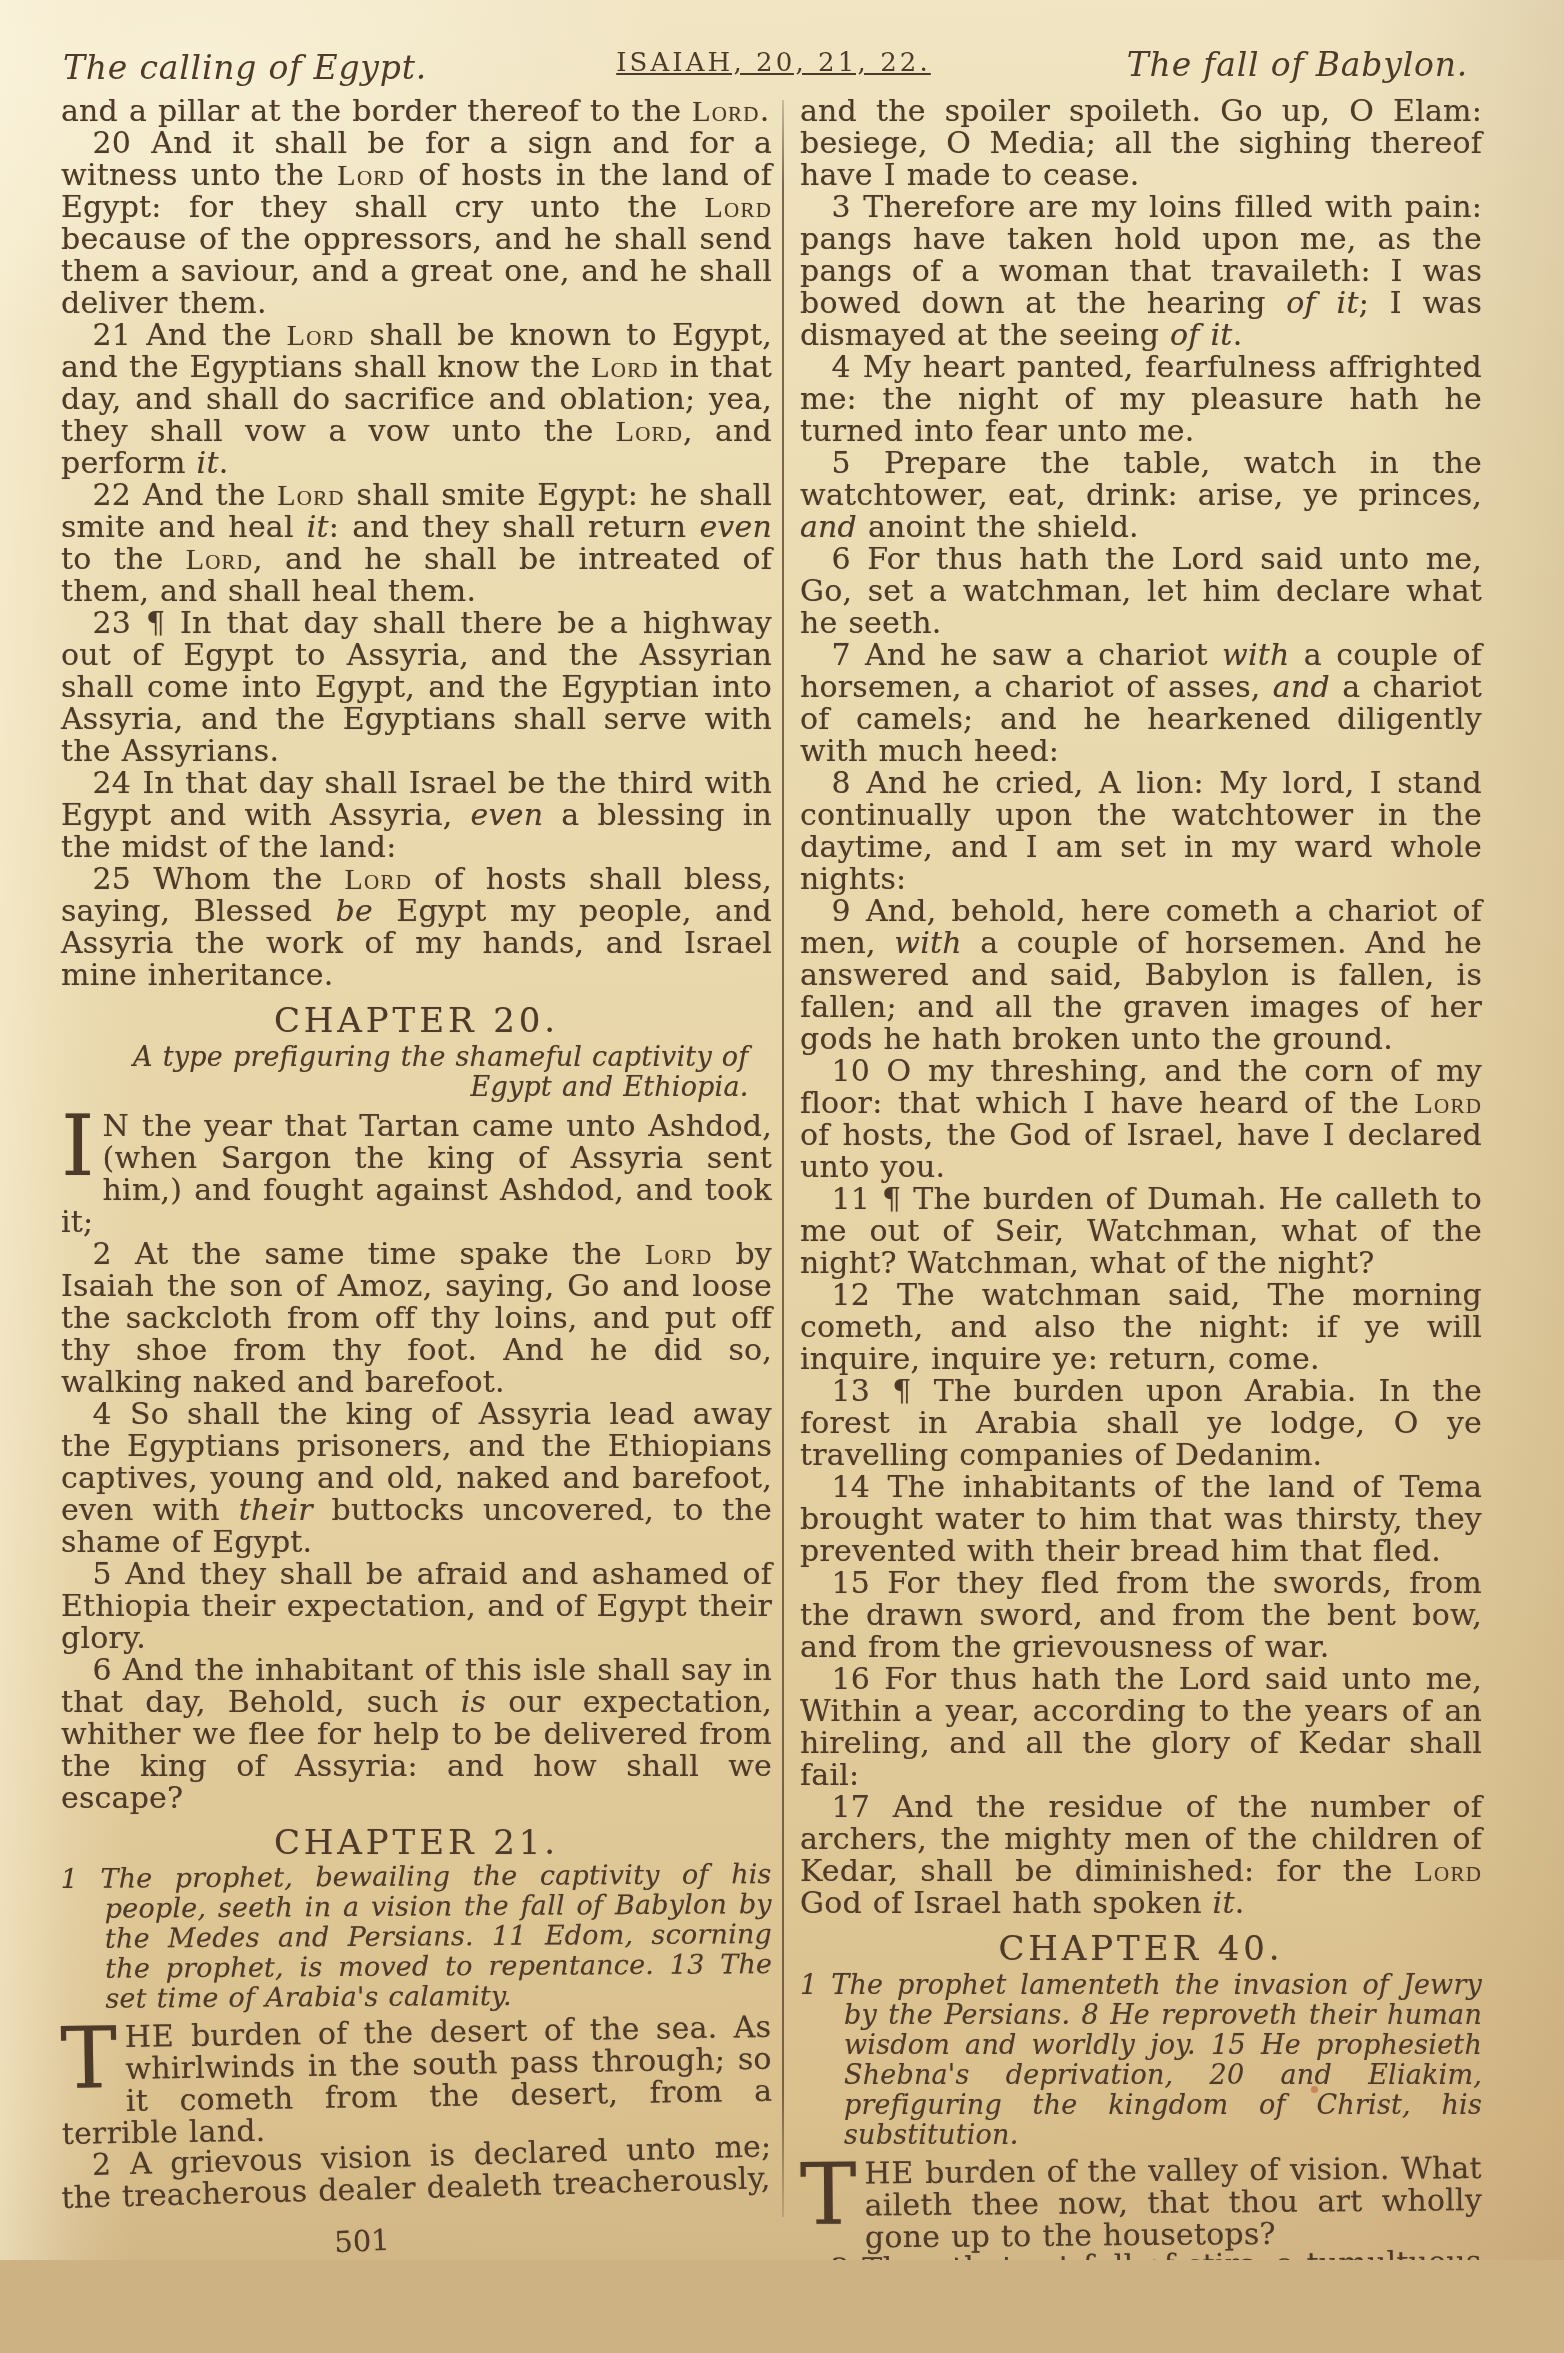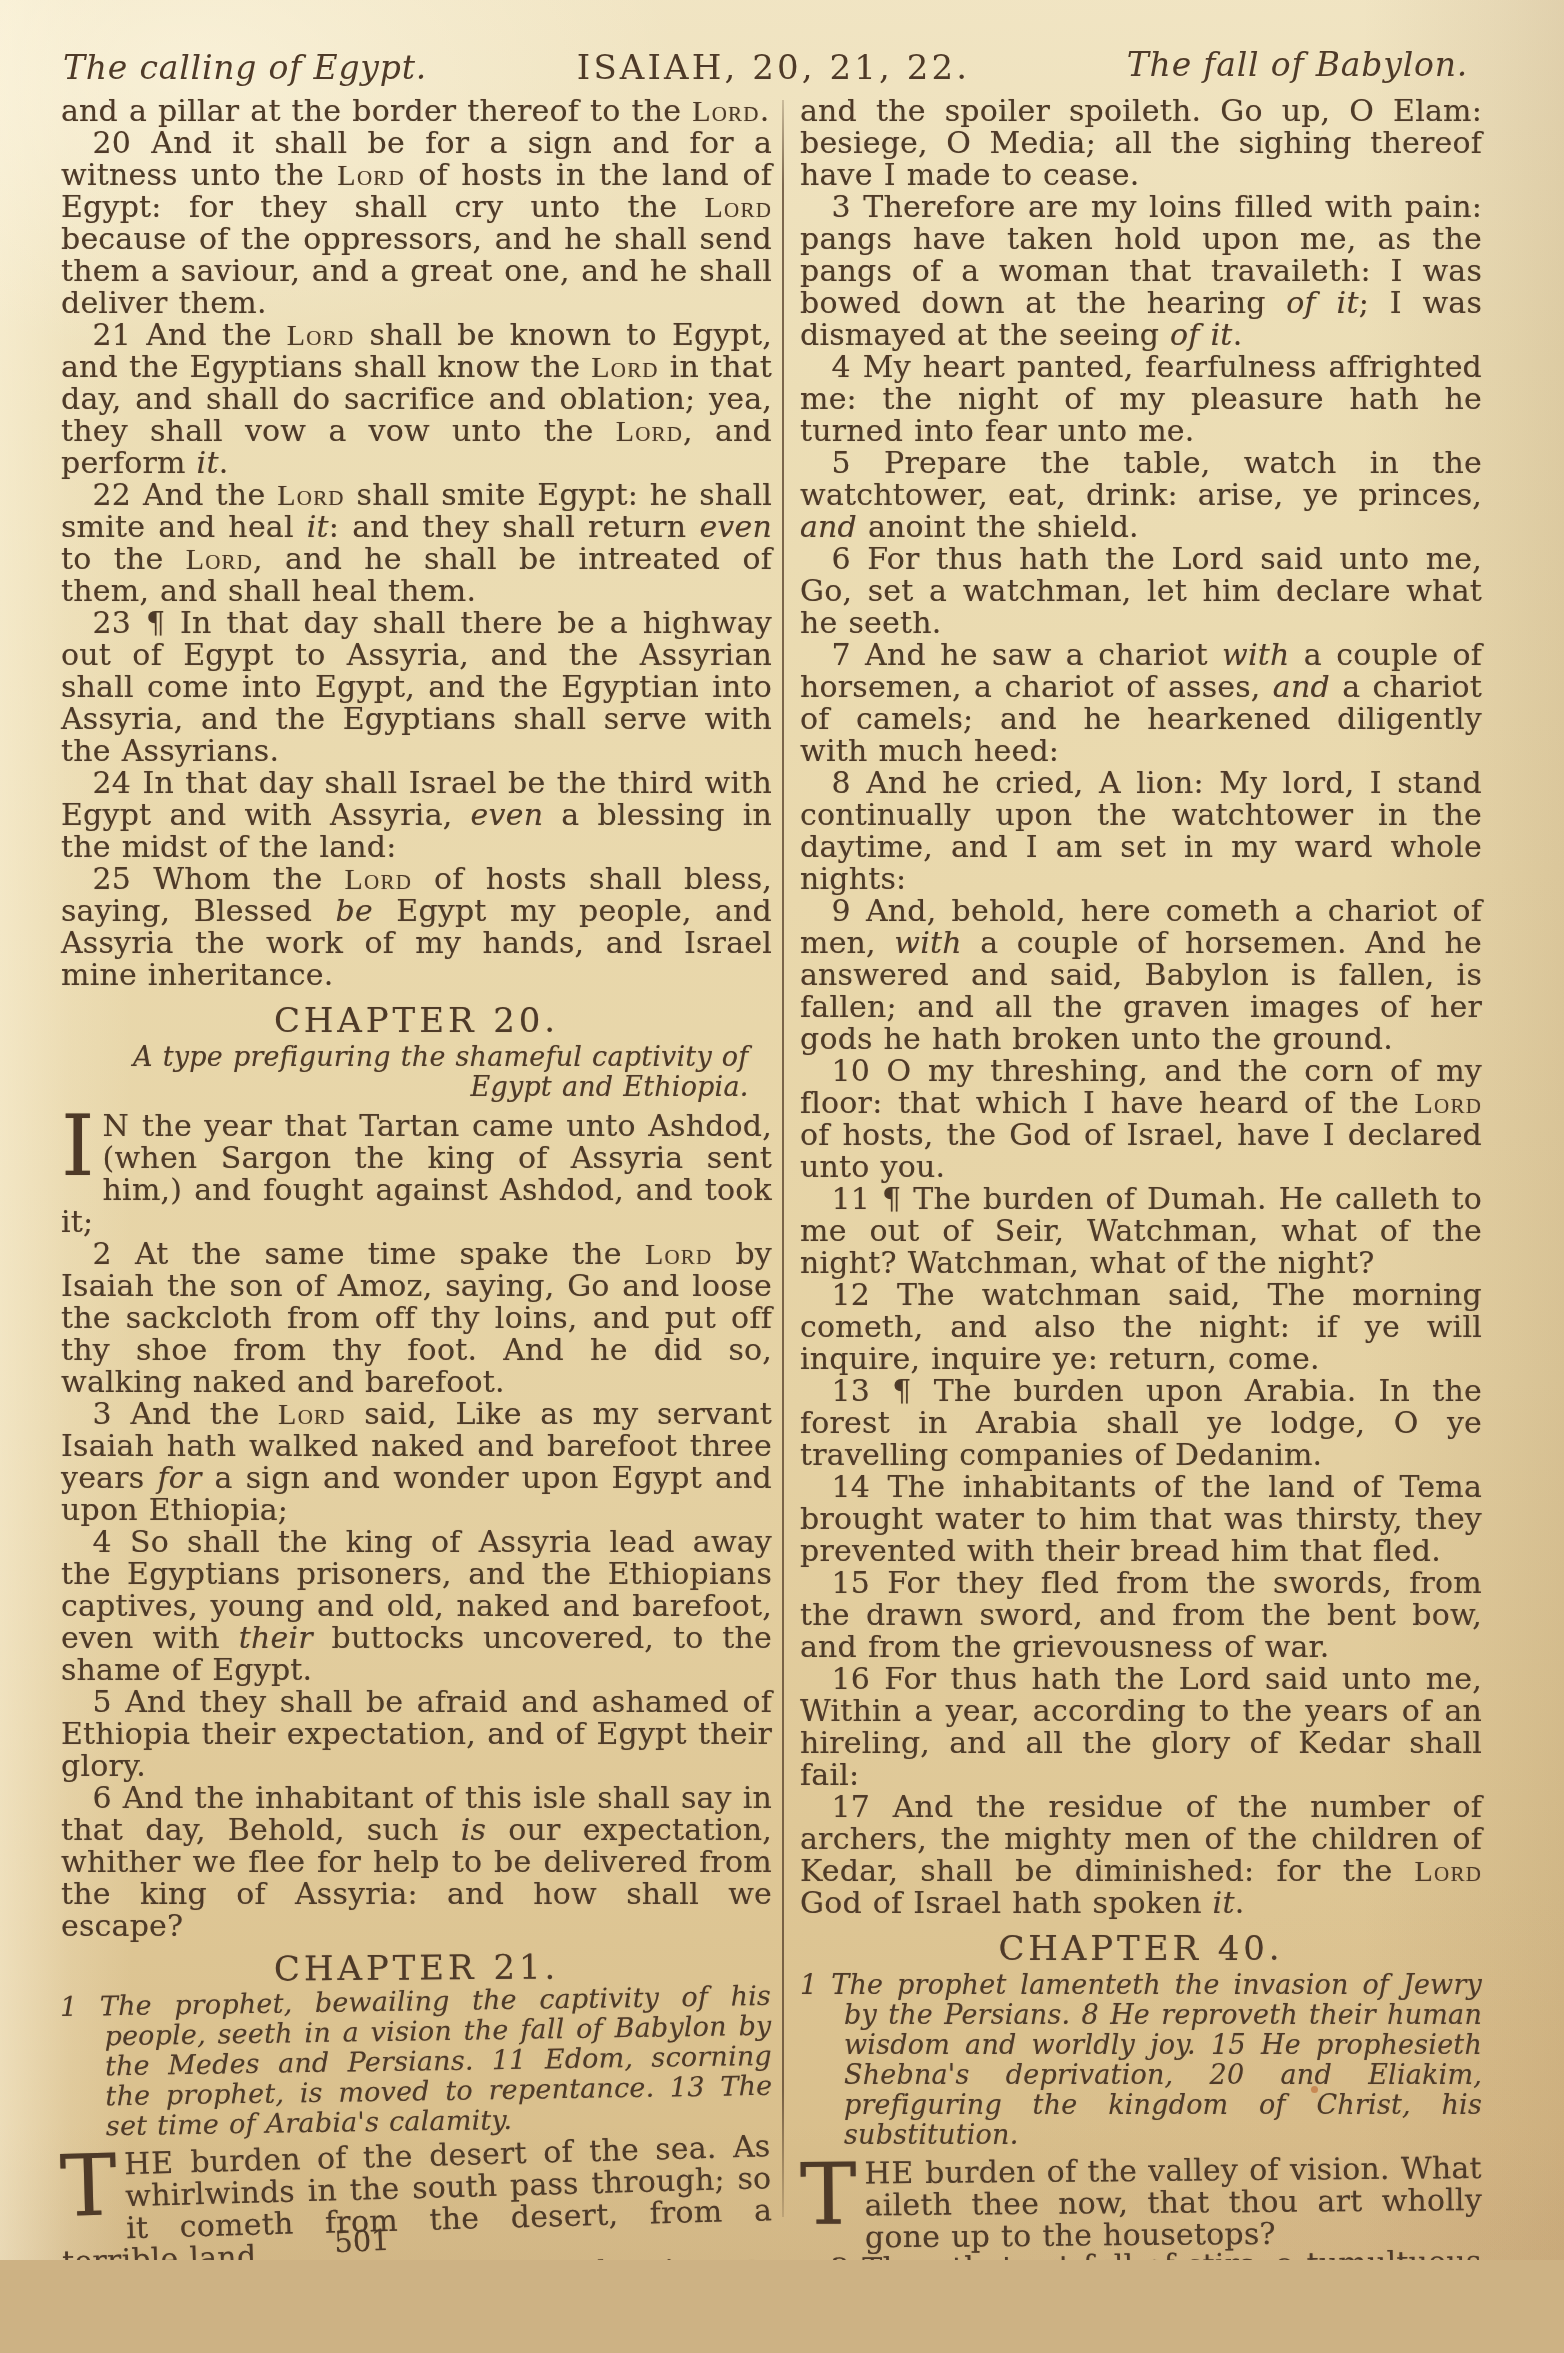--- a/index.html
+++ b/index.html
@@ -34,21 +34,21 @@
   .speck.s1{left:1311px;top:2086px;width:7px;height:7px;background:rgba(186,92,38,.55);}
   .speck.s2{left:678px;top:2304px;width:4.7px;height:4.7px;background:rgba(186,110,50,.35);}
 
   
   .running-head{position:absolute;left:63px;right:81px;top:45px;height:50px;font-size:33px;}
   .rh-side{font-style:italic;letter-spacing:0.8px;}
   .rh-left{position:absolute;left:0;top:3.1px;}
   .rh-right{position:absolute;right:16px;top:0;}
   .rh-center{
     position:absolute;left:50%;top:1.6px;transform:translateX(-50%);
-    font-style:normal;font-size:34px;letter-spacing:3.1px;white-space:nowrap;
+    font-style:normal;font-size:26px;letter-spacing:3.1px;white-space:nowrap;text-decoration:underline;
   }
 
   
   .col{position:absolute;top:95px;text-align:justify;
        font-size:30px;line-height:32px;letter-spacing:0.2px;word-spacing:1.2px;
        text-shadow:0 0 0.8px rgba(80,58,38,.45);}
   #col-left{left:61px;width:711px;}
   #col-right{left:800px;width:682px;}
   .divider{position:absolute;left:782px;top:100px;width:2.3px;height:2117px;
            background:linear-gradient(180deg, rgba(93,71,49,.25) 0%, rgba(93,71,49,.8) 4%,
@@ -97,21 +97,20 @@
       <p class="blk verse">20 And it shall be for a sign and for a witness unto the <span class="sc">Lord</span> of hosts in the land of Egypt: for they shall cry unto the <span class="sc">Lord</span> because of the oppressors, and he shall send them a saviour, and a great one, and he shall deliver them.</p>
       <p class="blk verse">21 And the <span class="sc">Lord</span> shall be known to Egypt, and the Egyptians shall know the <span class="sc">Lord</span> in that day, and shall do sacrifice and oblation; yea, they shall vow a vow unto the <span class="sc">Lord</span>, and perform <i>it</i>.</p>
       <p class="blk verse">22 And the <span class="sc">Lord</span> shall smite Egypt: he shall smite and heal <i>it</i>: and they shall return <i>even</i> to the <span class="sc">Lord</span>, and he shall be intreated of them, and shall heal them.</p>
       <p class="blk verse">23 ¶ In that day shall there be a highway out of Egypt to Assyria, and the Assyrian shall come into Egypt, and the Egyptian into Assyria, and the Egyptians shall serve with the Assyrians.</p>
       <p class="blk verse">24 In that day shall Israel be the third with Egypt and with Assyria, <i>even</i> a blessing in the midst of the land:</p>
       <p class="blk verse">25 Whom the <span class="sc">Lord</span> of hosts shall bless, saying, Blessed <i>be</i> Egypt my people, and Assyria the work of my hands, and Israel mine inheritance.</p>
       <p class="blk chapter">CHAPTER 20.</p>
       <p class="blk summary_center">A type prefiguring the shameful captivity of Egypt and Ethiopia.</p>
       <p class="blk drop"><span class="dropcap">I</span><span class="caps-rest">N</span> the year that Tartan came unto Ashdod, (when Sargon the king of Assyria sent him,) and fought against Ashdod, and took it;</p>
       <p class="blk verse">2 At the same time spake the <span class="sc">Lord</span> by Isaiah the son of Amoz, saying, Go and loose the sackcloth from off thy loins, and put off thy shoe from thy foot. And he did so, walking naked and barefoot.</p>
-      <p class="blk verse">3 And the <span class="sc">Lord</span> said, Like as my servant Isaiah hath walked naked and barefoot three years <i>for</i> a sign and wonder upon Egypt and upon Ethiopia;</p>
       <p class="blk verse">4 So shall the king of Assyria lead away the Egyptians prisoners, and the Ethiopians captives, young and old, naked and barefoot, even with <i>their</i> buttocks uncovered, to the shame of Egypt.</p>
       <p class="blk verse">5 And they shall be afraid and ashamed of Ethiopia their expectation, and of Egypt their glory.</p>
       <p class="blk verse">6 And the inhabitant of this isle shall say in that day, Behold, such <i>is</i> our expectation, whither we flee for help to be delivered from the king of Assyria: and how shall we escape?</p>
       <p class="blk chapter">CHAPTER 21.</p>
       <p class="blk summary">1 The prophet, bewailing the captivity of his people, seeth in a vision the fall of Babylon by the Medes and Persians. 11 Edom, scorning the prophet, is moved to repentance. 13 The set time of Arabia's calamity.</p>
       <p class="blk drop"><span class="dropcap">T</span><span class="caps-rest">HE</span> burden of the desert of the sea. As whirlwinds in the south pass through; so it cometh from the desert, from a terrible land.</p>
       <p class="blk verse">2 A grievous vision is declared unto me; the treacherous dealer dealeth treacherously,</p>
     </div>
   <div class="divider"></div>
   <div class="col" id="col-right">

